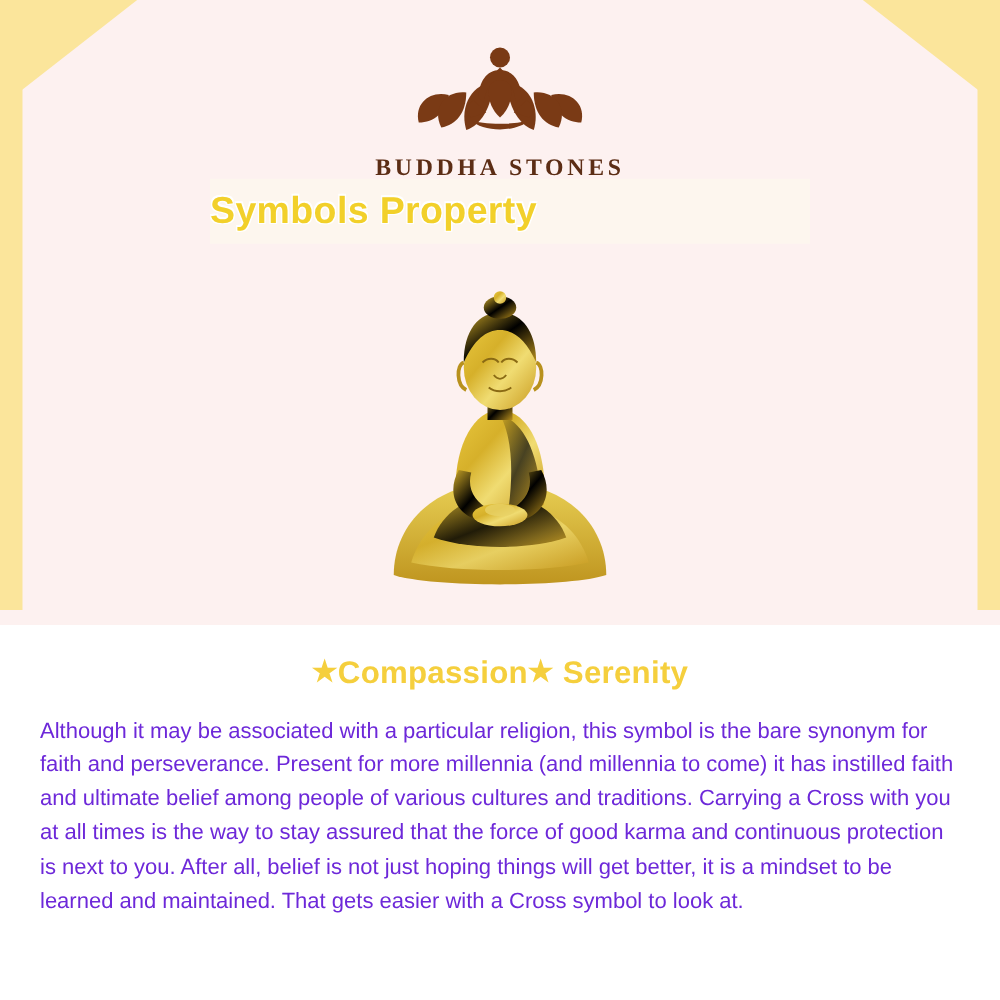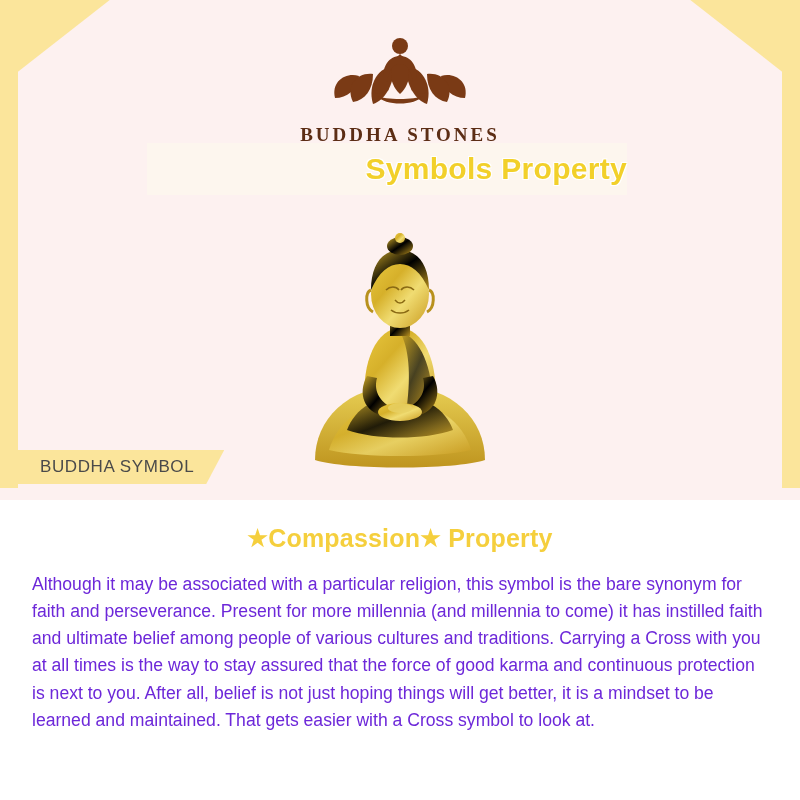--- a/index.html
+++ b/index.html
@@ -71,28 +71,28 @@
     font-size: 19px;
     letter-spacing: 3px;
     font-weight: bold;
     color: #5c2d15;
     font-family: "Liberation Serif", serif;
   }
 
   
   .title-banner {
     position: absolute;
-    left: 147px;
+    left: 168px;
     top: 143px;
     width: 480px;
     height: 52px;
     background: #fdf6ee;
     display: flex;
     align-items: center;
-    justify-content: flex-end;
+    justify-content: flex-start;
   }
   .title-banner-text {
     font-size: 30px;
     font-weight: bold;
     color: #f2d02a;
     text-shadow: 1px 1px 0 #ffffff, -1px -1px 0 #ffffff,
                  1px -1px 0 #ffffff, -1px 1px 0 #ffffff;
     letter-spacing: 0.3px;
   }
 
@@ -245,24 +245,21 @@
       <path d="M101 92 C 105 88, 111 88, 114 92" stroke="#8a6a14" stroke-width="1.6" fill="none"></path>
       <path d="M116 92 C 119 88, 125 88, 129 92" stroke="#8a6a14" stroke-width="1.6" fill="none"></path>
       <path d="M110 102 C 113 106, 117 106, 120 102" stroke="#8a6a14" stroke-width="1.4" fill="none"></path>
       <path d="M106 112 C 111 116, 119 116, 124 112" stroke="#8a6a14" stroke-width="1.6" fill="none"></path>
 
       <path d="M86 92 C 80 94, 80 110, 88 114" stroke="#b8911d" stroke-width="3" fill="none"></path>
       <path d="M144 92 C 150 94, 150 110, 142 114" stroke="#b8911d" stroke-width="3" fill="none"></path>
     </svg>
   </div>
 
-  <div class="tag">
-    <span class="tag-text">BUDDHA SYMBOL</span>
-  </div>
 
   <div class="content">
     <div class="keywords">
-      <span class="star">★</span><span>Compassion</span><span class="star">★</span> <span>Property</span>
+      <span class="star">★</span><span>Compassion</span><span class="star">★</span> <span>Serenity</span>
     </div>
     <p class="body-text">Although it may be associated with a particular religion, this symbol is the bare synonym for faith and perseverance. Present for more millennia (and millennia to come) it has instilled faith and ultimate belief among people of various cultures and traditions. Carrying a Cross with you at all times is the way to stay assured that the force of good karma and continuous protection is next to you. After all, belief is not just hoping things will get better, it is a mindset to be learned and maintained. That gets easier with a Cross symbol to look at.</p>
   </div>
 
 </div>
 
 </body></html>

